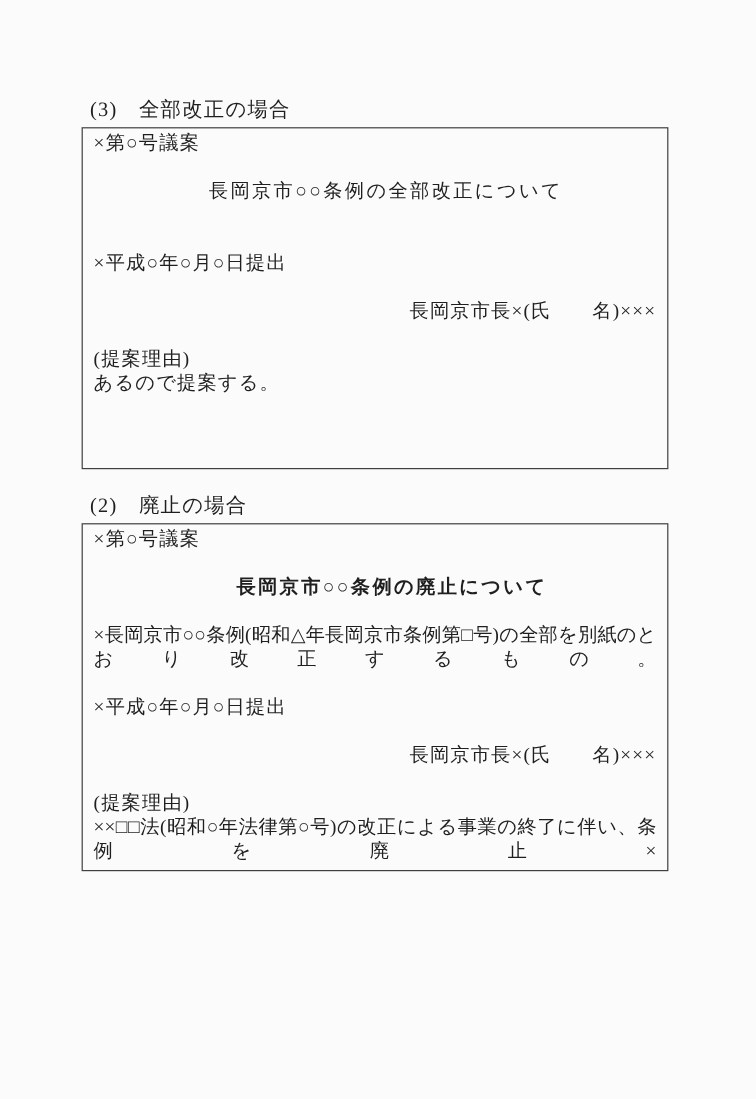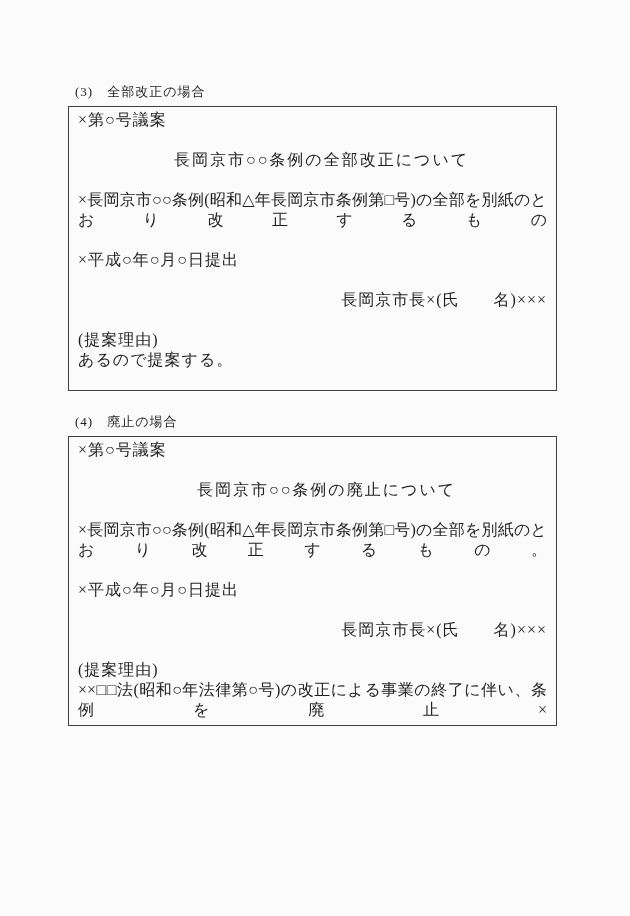--- a/index.html
+++ b/index.html
@@ -20,21 +20,21 @@
     overflow: hidden;
   }
   .section {
     position: absolute;
     left: 68px;
     width: 489px;
   }
   .section.sec3 { top: 84px; }
   .section.sec4 { top: 414px; }
   .section-heading {
-    font-size: 13px;
+    font-size: 17px;
     line-height: 16px;
     letter-spacing: 1px;
     padding-left: 7px;
     margin-bottom: 6px;
     white-space: pre;
   }
   .law-box {
     box-sizing: border-box;
     width: 489px;
     border: 1px solid #3f3f3f;
@@ -52,47 +52,46 @@
   }
   .line.blank { }
   .line.spread {
     letter-spacing: 0;
     text-align: justify;
     text-align-last: justify;
   }
   .line.right { text-align: right; }
   .line.title { letter-spacing: 2px; }
   .line.indent-a { padding-left: 96px; }
-  .line.indent-b { padding-left: 119px; }
+  .line.indent-b { padding-left: 119px; font-weight: bold; }
 </style>
 </head>
 <body>
 
 <div class="doc">
 
   <div class="section sec3">
     <div class="section-heading">(3)　全部改正の場合</div>
     <div class="law-box box3">
       <div class="line">×第○号議案</div>
       <div class="line blank"></div>
       <div class="line title indent-a">長岡京市○○条例の全部改正について</div>
       <div class="line blank"></div>
-      <div class="line spread">×長岡京市○○条例(昭和△年長岡京市条例第□号)の全部を別紙のとおり改正するもの</div>
       <div class="line blank"></div>
       <div class="line">×平成○年○月○日提出</div>
       <div class="line blank"></div>
       <div class="line right">長岡京市長×(氏　　名)×××</div>
       <div class="line blank"></div>
       <div class="line">(提案理由)</div>
       <div class="line">あるので提案する。</div>
     </div>
   </div>
 
   <div class="section sec4">
-    <div class="section-heading">(4)　廃止の場合</div>
+    <div class="section-heading">(2)　廃止の場合</div>
     <div class="law-box box4">
       <div class="line">×第○号議案</div>
       <div class="line blank"></div>
       <div class="line title indent-b">長岡京市○○条例の廃止について</div>
       <div class="line blank"></div>
       <div class="line spread">×長岡京市○○条例(昭和△年長岡京市条例第□号)の全部を別紙のとおり改正するもの。</div>
       <div class="line blank"></div>
       <div class="line">×平成○年○月○日提出</div>
       <div class="line blank"></div>
       <div class="line right">長岡京市長×(氏　　名)×××</div>

